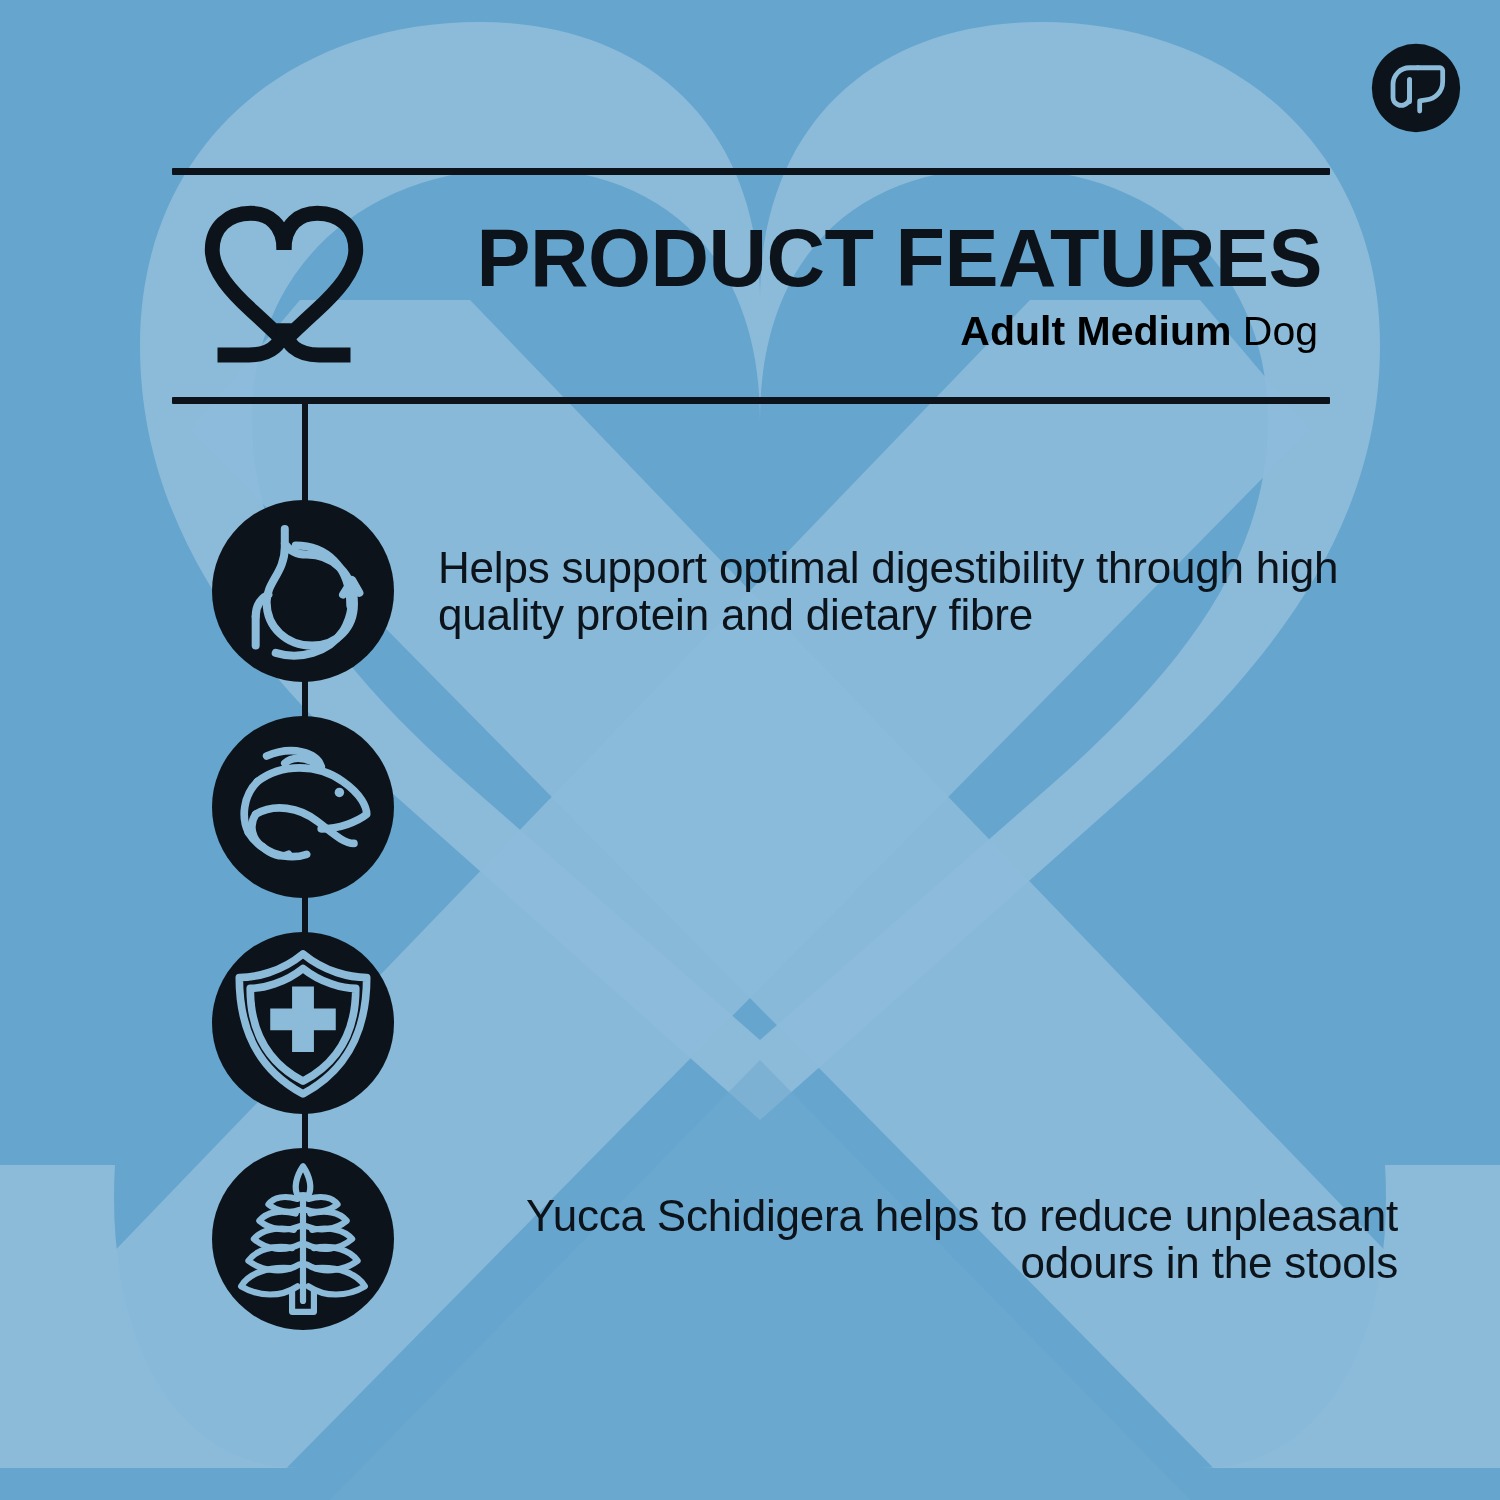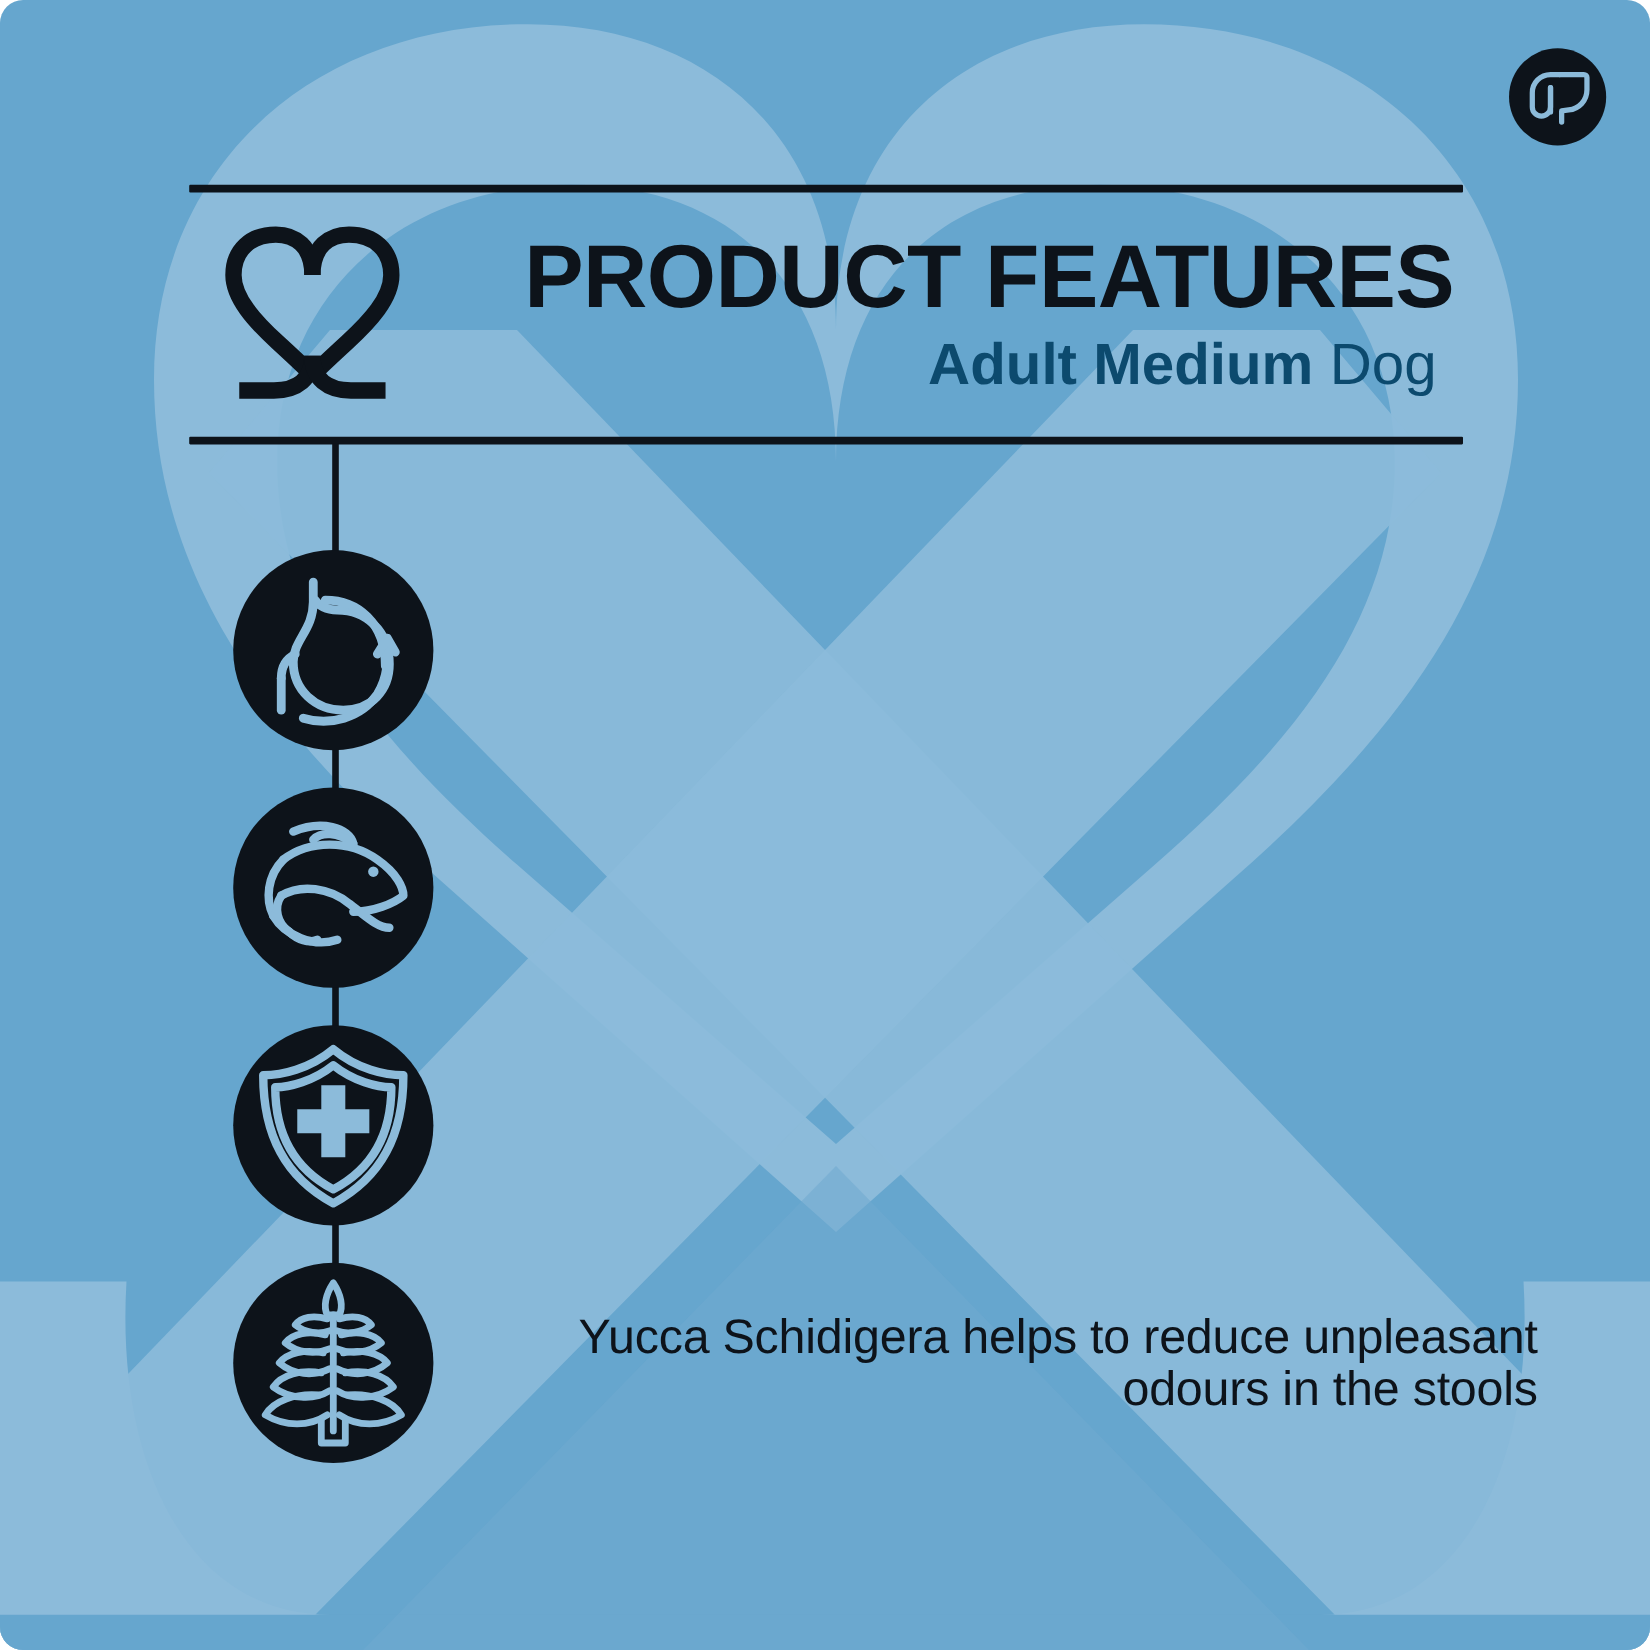--- a/index.html
+++ b/index.html
@@ -8,21 +8,20 @@
     padding: 0;
     background: #ffffff;
   }
   #poster {
     position: relative;
     width: 1500px;
     height: 1500px;
     overflow: hidden;
     background: #66a6ce;
     font-family: "Liberation Sans", "DejaVu Sans", sans-serif;
-    border-radius: 21px;
     -webkit-font-smoothing: antialiased;
   }
 
   
   #watermark {
     position: absolute;
     inset: 0;
     width: 1500px;
     height: 1500px;
     pointer-events: none;
@@ -73,24 +72,24 @@
     font-size: 81px;
     font-weight: 700;
     letter-spacing: -0.5px;
     line-height: 0.98;
     color: #0d131a;
     white-space: nowrap;
     margin: 0;
     font-stretch: condensed;
   }
   .subtitle {
-    font-size: 53px;
+    font-size: 41px;
     line-height: 1.02;
-    color: #0c4a6e;
-    margin: 12px 16px 0 0;
+    color: #000000;
+    margin: 12px 4px 0 0;
     white-space: nowrap;
     font-weight: 400;
   }
   .subtitle .strong { font-weight: 700; }
 
   
   .connector {
     position: absolute;
     left: 302px;
     top: 403px;
@@ -239,20 +238,21 @@
           <g fill="none" stroke="#8cbbda" stroke-width="4.4" stroke-linecap="round" stroke-linejoin="round">
             <path d="M40 16 L 40 26 C 40 40, 30 45, 30 56 C 30 70, 41 80, 55 80 C 69 80, 78 70, 78 57 C 78 40, 66 30, 52 30 C 46 30, 42 27, 40 24"></path>
             <path d="M24 80 L 24 64"></path>
             <path d="M24 64 C 24 58, 27 54, 31 52"></path>
             <path d="M76 58 C 76 36, 62 25, 46 25"></path>
             <path d="M35 84 C 48 88, 64 84, 72 72 C 77 64, 78 54, 76 46"></path>
             <path d="M72 52 L 77 44 L 81 51"></path>
           </g>
         </svg>
       </div>
+      <div class="feature-text">Helps support optimal digestibility through high quality protein and dietary fibre</div>
     </div>
 
     <div class="feature f1">
       <div class="icon-badge">
         <svg width="182" height="182" viewBox="0 0 100 100">
           <g fill="none" stroke="#8cbbda" stroke-width="4.2" stroke-linecap="round" stroke-linejoin="round">
             <path d="M30 22 C 44 16, 58 20, 60 28"></path>
             <path d="M60 28 C 52 22, 44 22, 40 26"></path>
             <path d="M25 36 C 38 26, 58 26, 72 36 C 82 43, 85 50, 85 54 C 80 58, 70 62, 60 62"></path>
             <path d="M25 36 C 17 44, 16 56, 20 64"></path>

